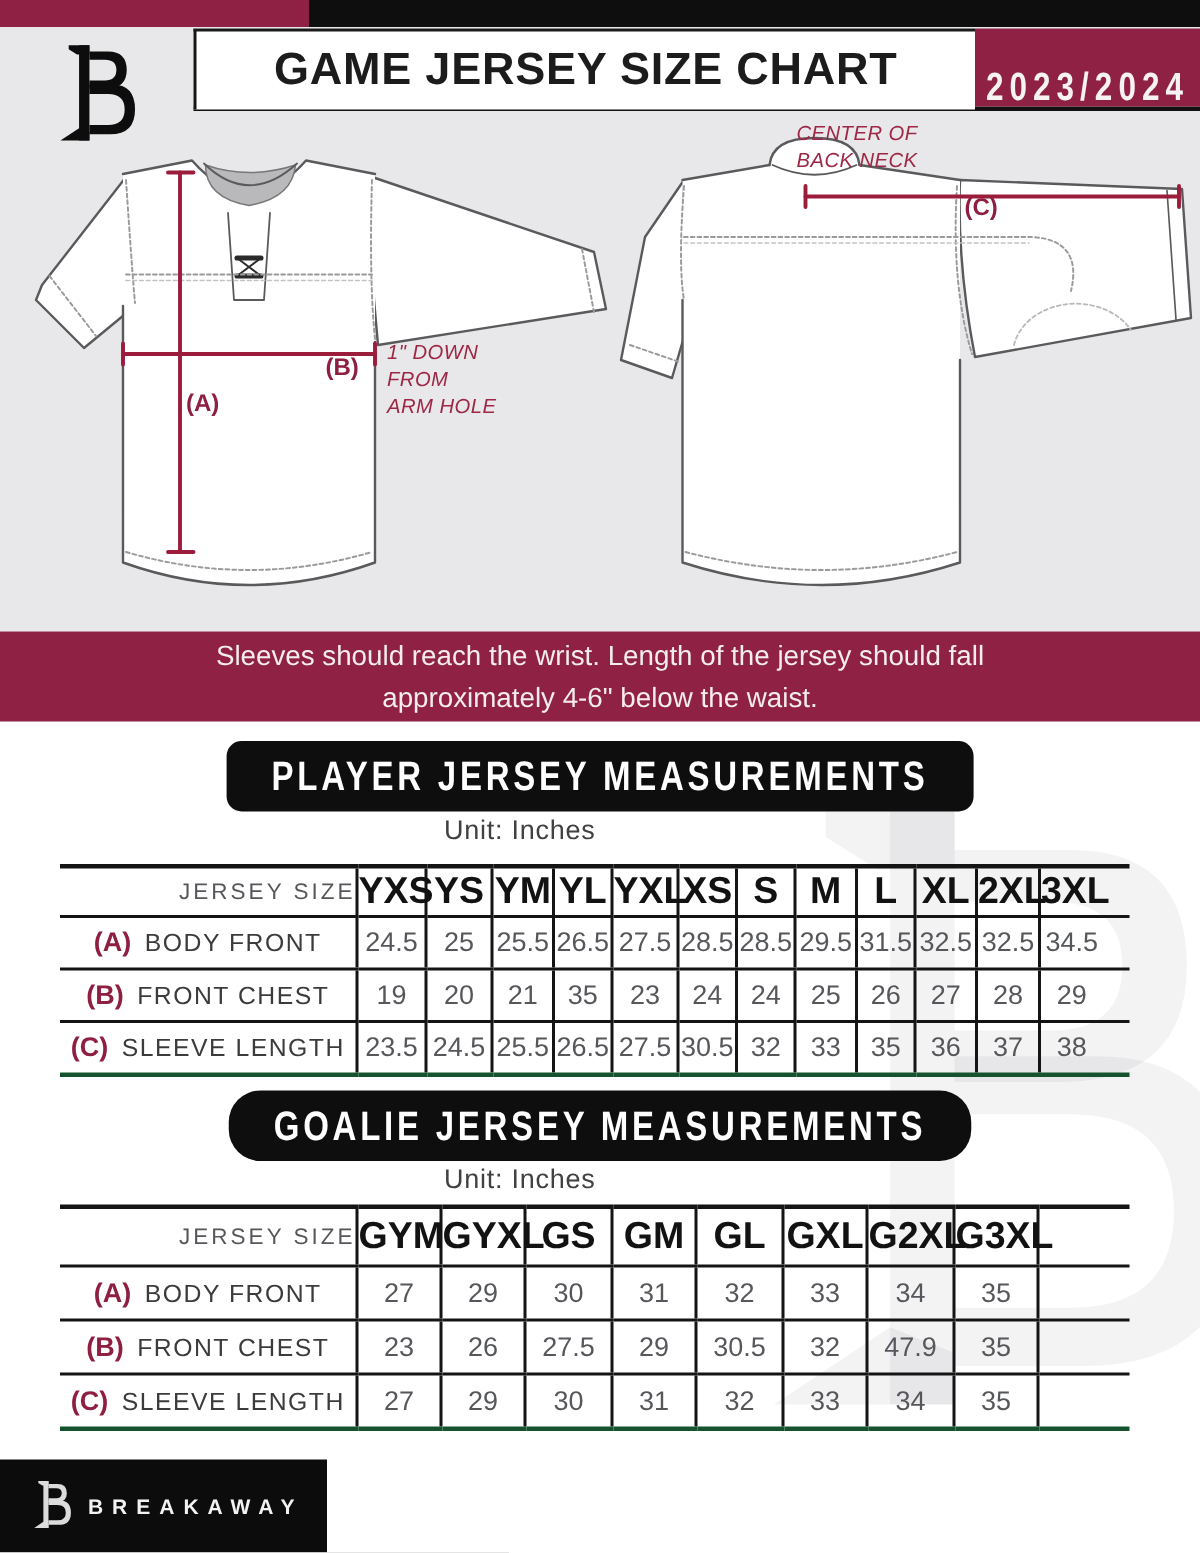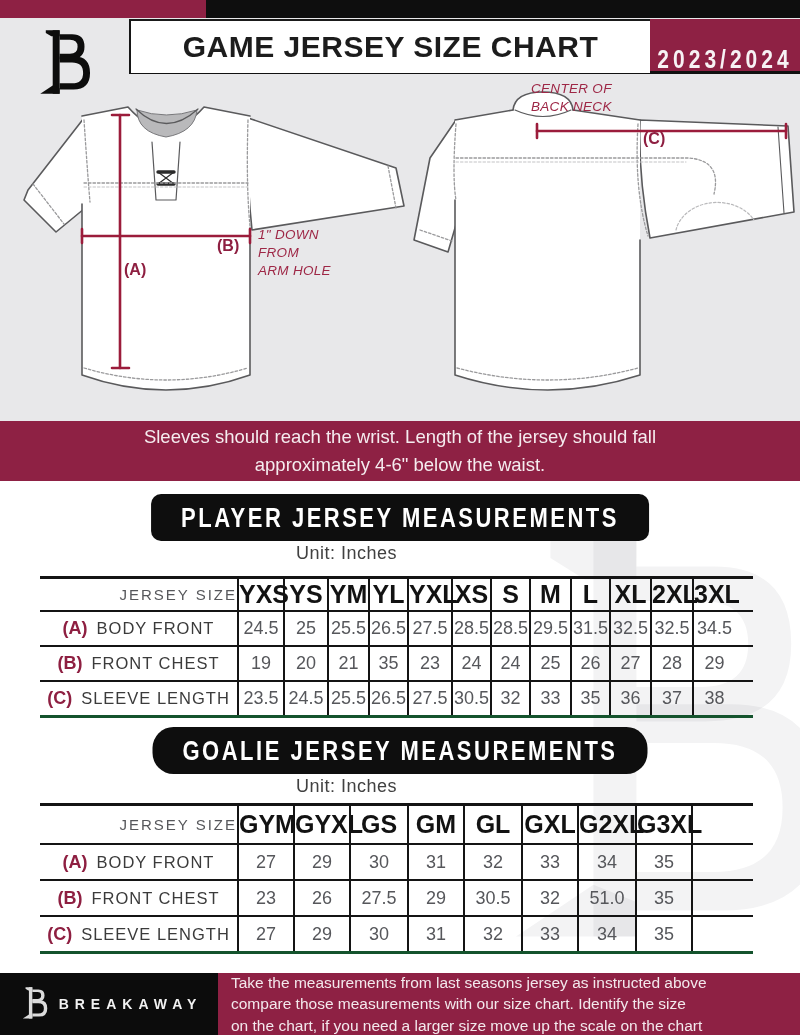--- a/index.html
+++ b/index.html
@@ -302,21 +302,21 @@
           <td class="val"></td>
         </tr>
         <tr>
           <td class="rowlabel"><span class="key">(B)</span><span class="lbl">FRONT CHEST</span></td>
           <td class="val">23</td>
           <td class="val">26</td>
           <td class="val">27.5</td>
           <td class="val">29</td>
           <td class="val">30.5</td>
           <td class="val">32</td>
-          <td class="val">51.0</td>
+          <td class="val">47.9</td>
           <td class="val">35</td>
           <td class="val"></td>
         </tr>
         <tr>
           <td class="rowlabel"><span class="key">(C)</span><span class="lbl">SLEEVE LENGTH</span></td>
           <td class="val">27</td>
           <td class="val">29</td>
           <td class="val">30</td>
           <td class="val">31</td>
           <td class="val">32</td>
@@ -330,20 +330,15 @@
 
   <div class="footer z1">
     <div class="f-black">
       <span class="flogo">
         <svg width="34" height="38" viewBox="0 0 100 110">
             <use href="#bk-logo"></use>
           </svg>
       </span>
       <span class="f-brand">BREAKAWAY</span>
     </div>
-    <div class="f-maroon">
-      <div class="f-note">Take the measurements from last seasons jersey as instructed above
-compare those measurements  with our size chart. Identify the size
-on the chart, if you need a larger size move up the scale on the chart</div>
-    </div>
   </div>
 
 </div>
 
 </body></html>

